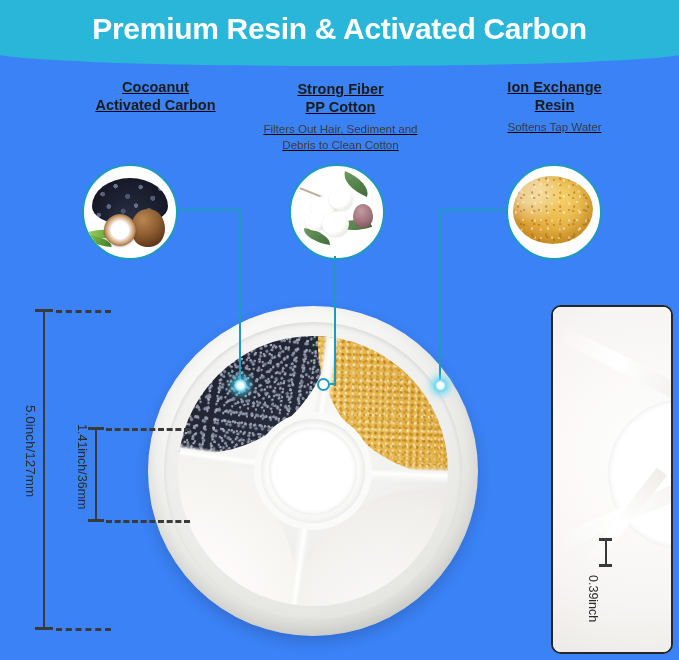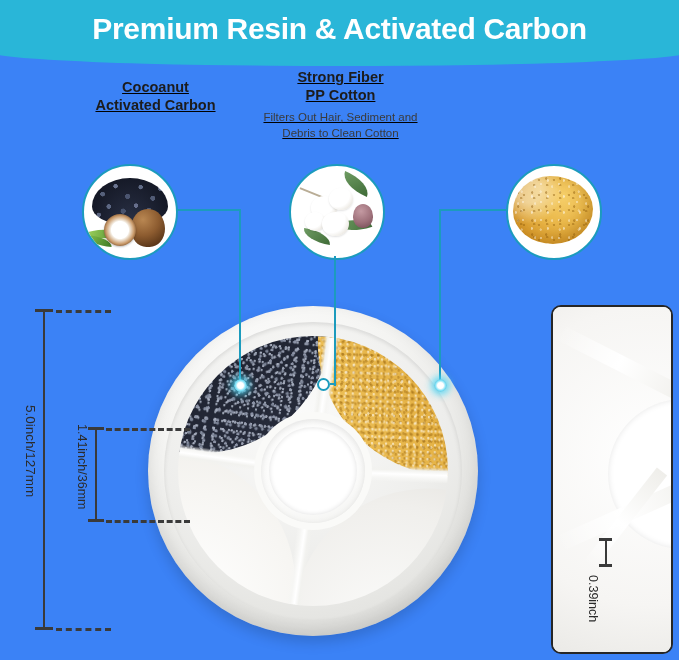--- a/index.html
+++ b/index.html
@@ -59,21 +59,21 @@
   }
   .feature-desc {
     color: #3a3a3a;
     font-size: 11.5px;
     line-height: 16px;
     margin-top: 5px;
     white-space: pre-line;
   }
 
   .f1 { left: 48px;  top: 78px; width: 215px; }
-  .f2 { left: 238px; top: 68px; width: 205px; text-align: center; }
+  .f2 { left: 238px; top: 80px; width: 205px; text-align: center; }
   .f3 { left: 452px; top: 78px; width: 205px; }
 
   
   .bubble {
     position: absolute;
     width: 92px;
     height: 92px;
     border-radius: 50%;
     border: 2px solid #1c9bbd;
     background: #ffffff;
@@ -383,20 +383,25 @@
 Activated Carbon</div>
   </div>
 
   <div class="feature f2">
     <div class="feature-title">Strong Fiber
 PP Cotton</div>
     <div class="feature-desc">Filters Out Hair, Sediment and
 Debris to Clean Cotton</div>
   </div>
 
+  <div class="feature f3">
+    <div class="feature-title">Ion Exchange
+Resin</div>
+    <div class="feature-desc">Softens Tap Water</div>
+  </div>
 
   <div class="bubble" id="bubble-carbon">
     <div class="art">
       <div class="leaf leaf-a"></div>
       <div class="leaf leaf-b"></div>
       <div class="carbon-pile"></div>
       <div class="coconut-whole"></div>
       <div class="coconut-half"></div>
     </div>
   </div>

